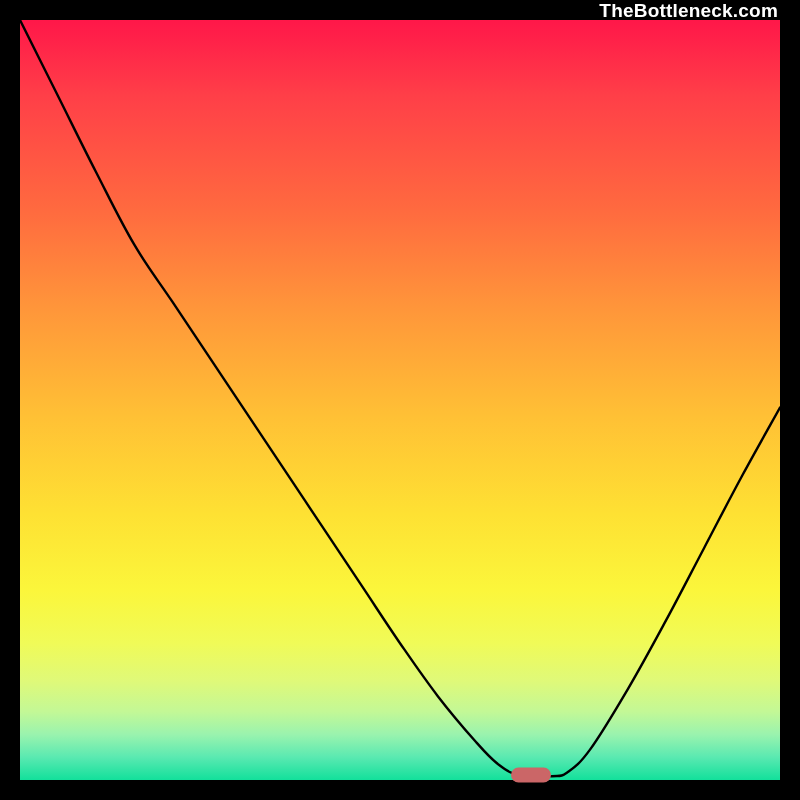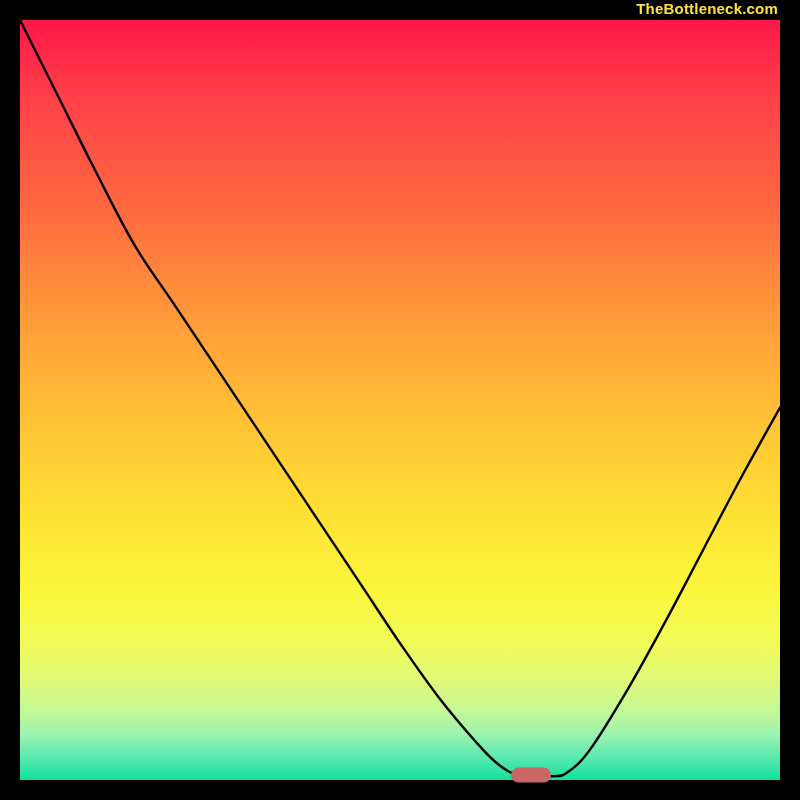--- a/index.html
+++ b/index.html
@@ -48,23 +48,23 @@
     position: absolute;
     left: 0; top: 0;
     width: 760px; height: 760px;
     pointer-events: none;
   }
   .watermark {
     position: absolute;
     top: 0;
     right: 22px;
     font-family: Arial, Helvetica, sans-serif;
-    font-size: 15px;
+    font-size: 19px;
     font-weight: 600;
-    color: #fde047;
+    color: #ffffff;
     letter-spacing: 0.2px;
   }
   .marker {
     position: absolute;
     width: 40px;
     height: 15px;
     border-radius: 8px;
     background: #cb6667;
     transform: translate(-50%, -50%);
   }

